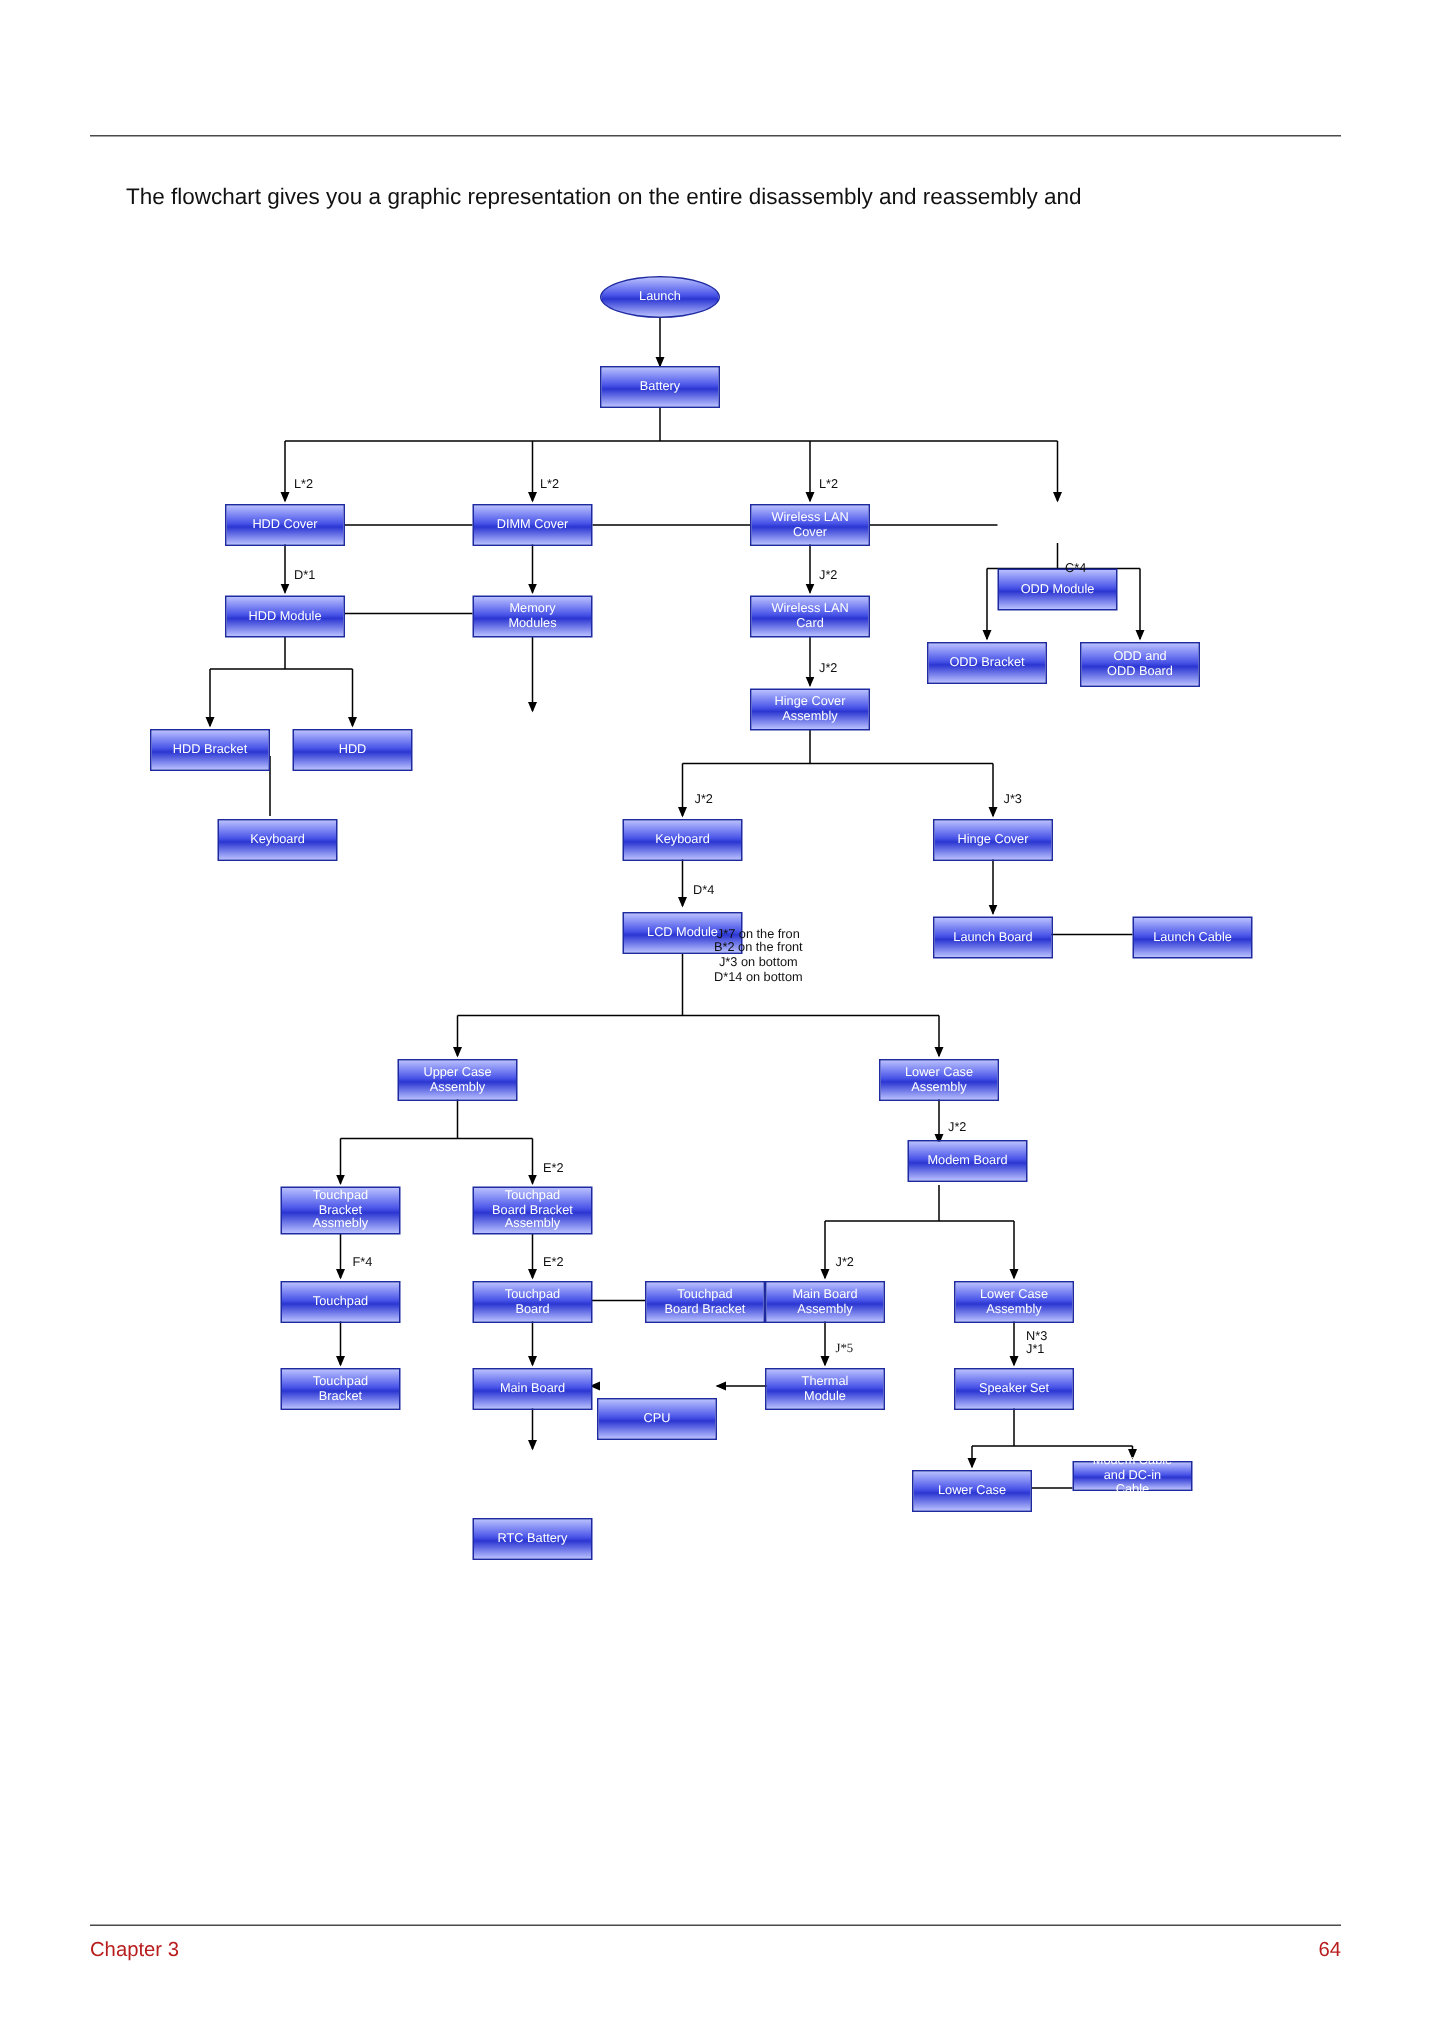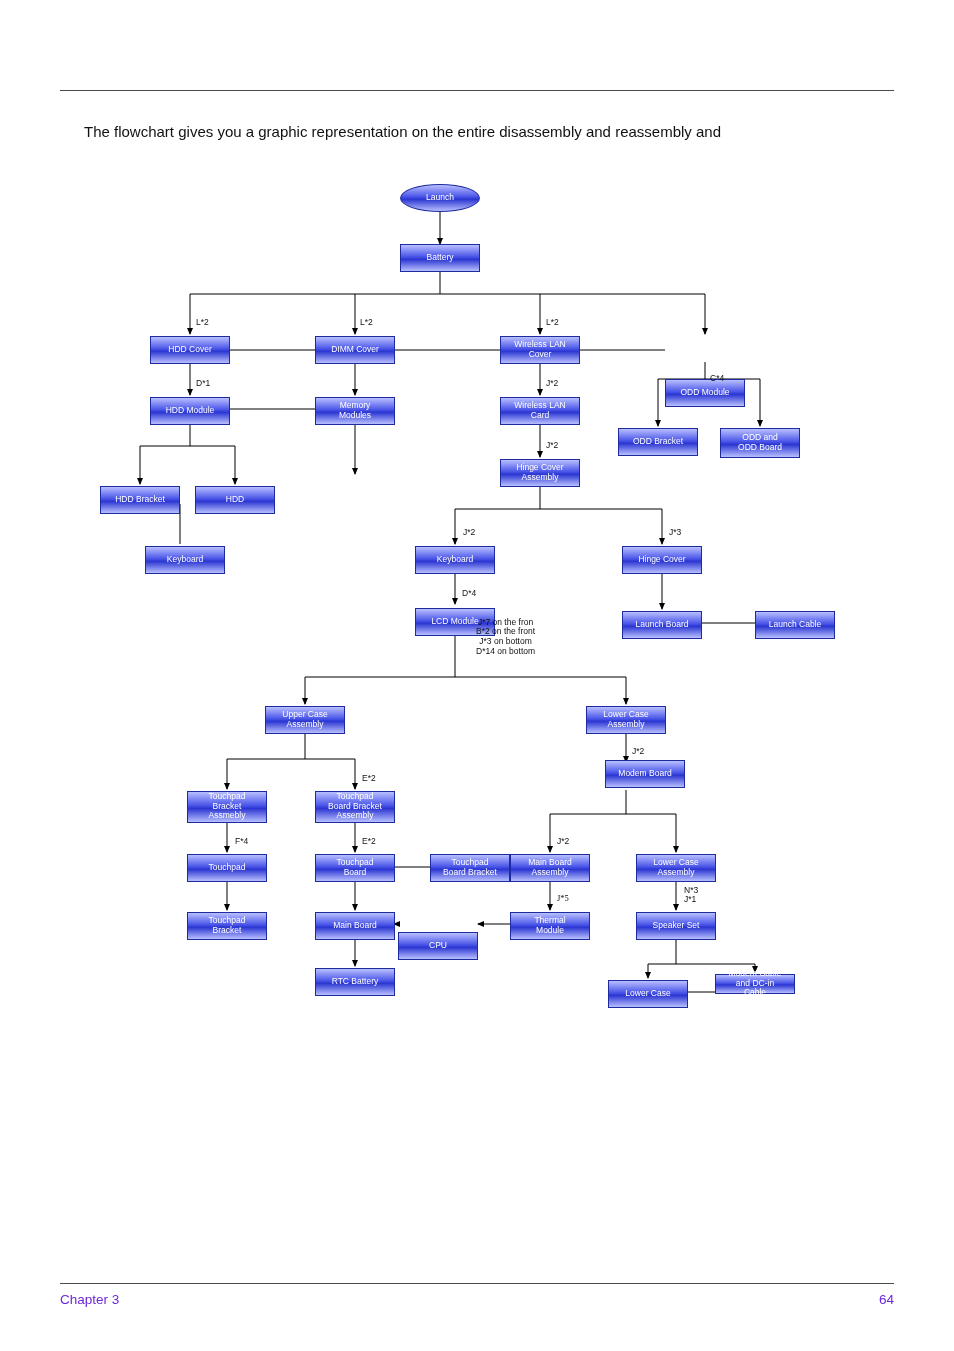--- a/index.html
+++ b/index.html
@@ -82,21 +82,21 @@
     bottom: 44px;
   }
   .footer .hr-bot {
     border-top: 1.5px solid #4a4a4a;
     margin-bottom: 8px;
   }
   .footer .line {
     display: flex;
     justify-content: space-between;
     font-size: 13.5px;
-    color: #6d28d9;
+    color: #b91c1c;
   }
 </style>
 </head>
 <body>
 
 <div class="page">
   <div class="hr-top"></div>
   <p class="intro">The flowchart gives you a graphic representation on the entire disassembly and reassembly and</p>
 
   <div class="chart-wrap">
@@ -260,21 +260,21 @@
 Assembly</div>
 
     <div class="node" style="left:127px;top:728px;">Touchpad
 Bracket</div>
     <div class="node" style="left:255px;top:728px;">Main Board</div>
     <div class="node" style="left:338px;top:748px;">CPU</div>
     <div class="node" style="left:450px;top:728px;">Thermal
 Module</div>
     <div class="node" style="left:576px;top:728px;">Speaker Set</div>
 
-    <div class="node" style="left:255px;top:784px;">RTC Battery</div>
+    <div class="node" style="left:255px;top:828px;">RTC Battery</div>
     <div class="node" style="left:548px;top:796px;">Lower Case</div>
     <div class="node" style="left:655px;top:790px;height:20px;">Modem Cable
 and DC-in
 Cable</div>
 
     <div class="label" style="left:136px;top:134px;">L*2</div>
     <div class="label" style="left:300px;top:134px;">L*2</div>
     <div class="label" style="left:486px;top:134px;">L*2</div>
 
     <div class="label" style="left:136px;top:195px;">D*1</div>

